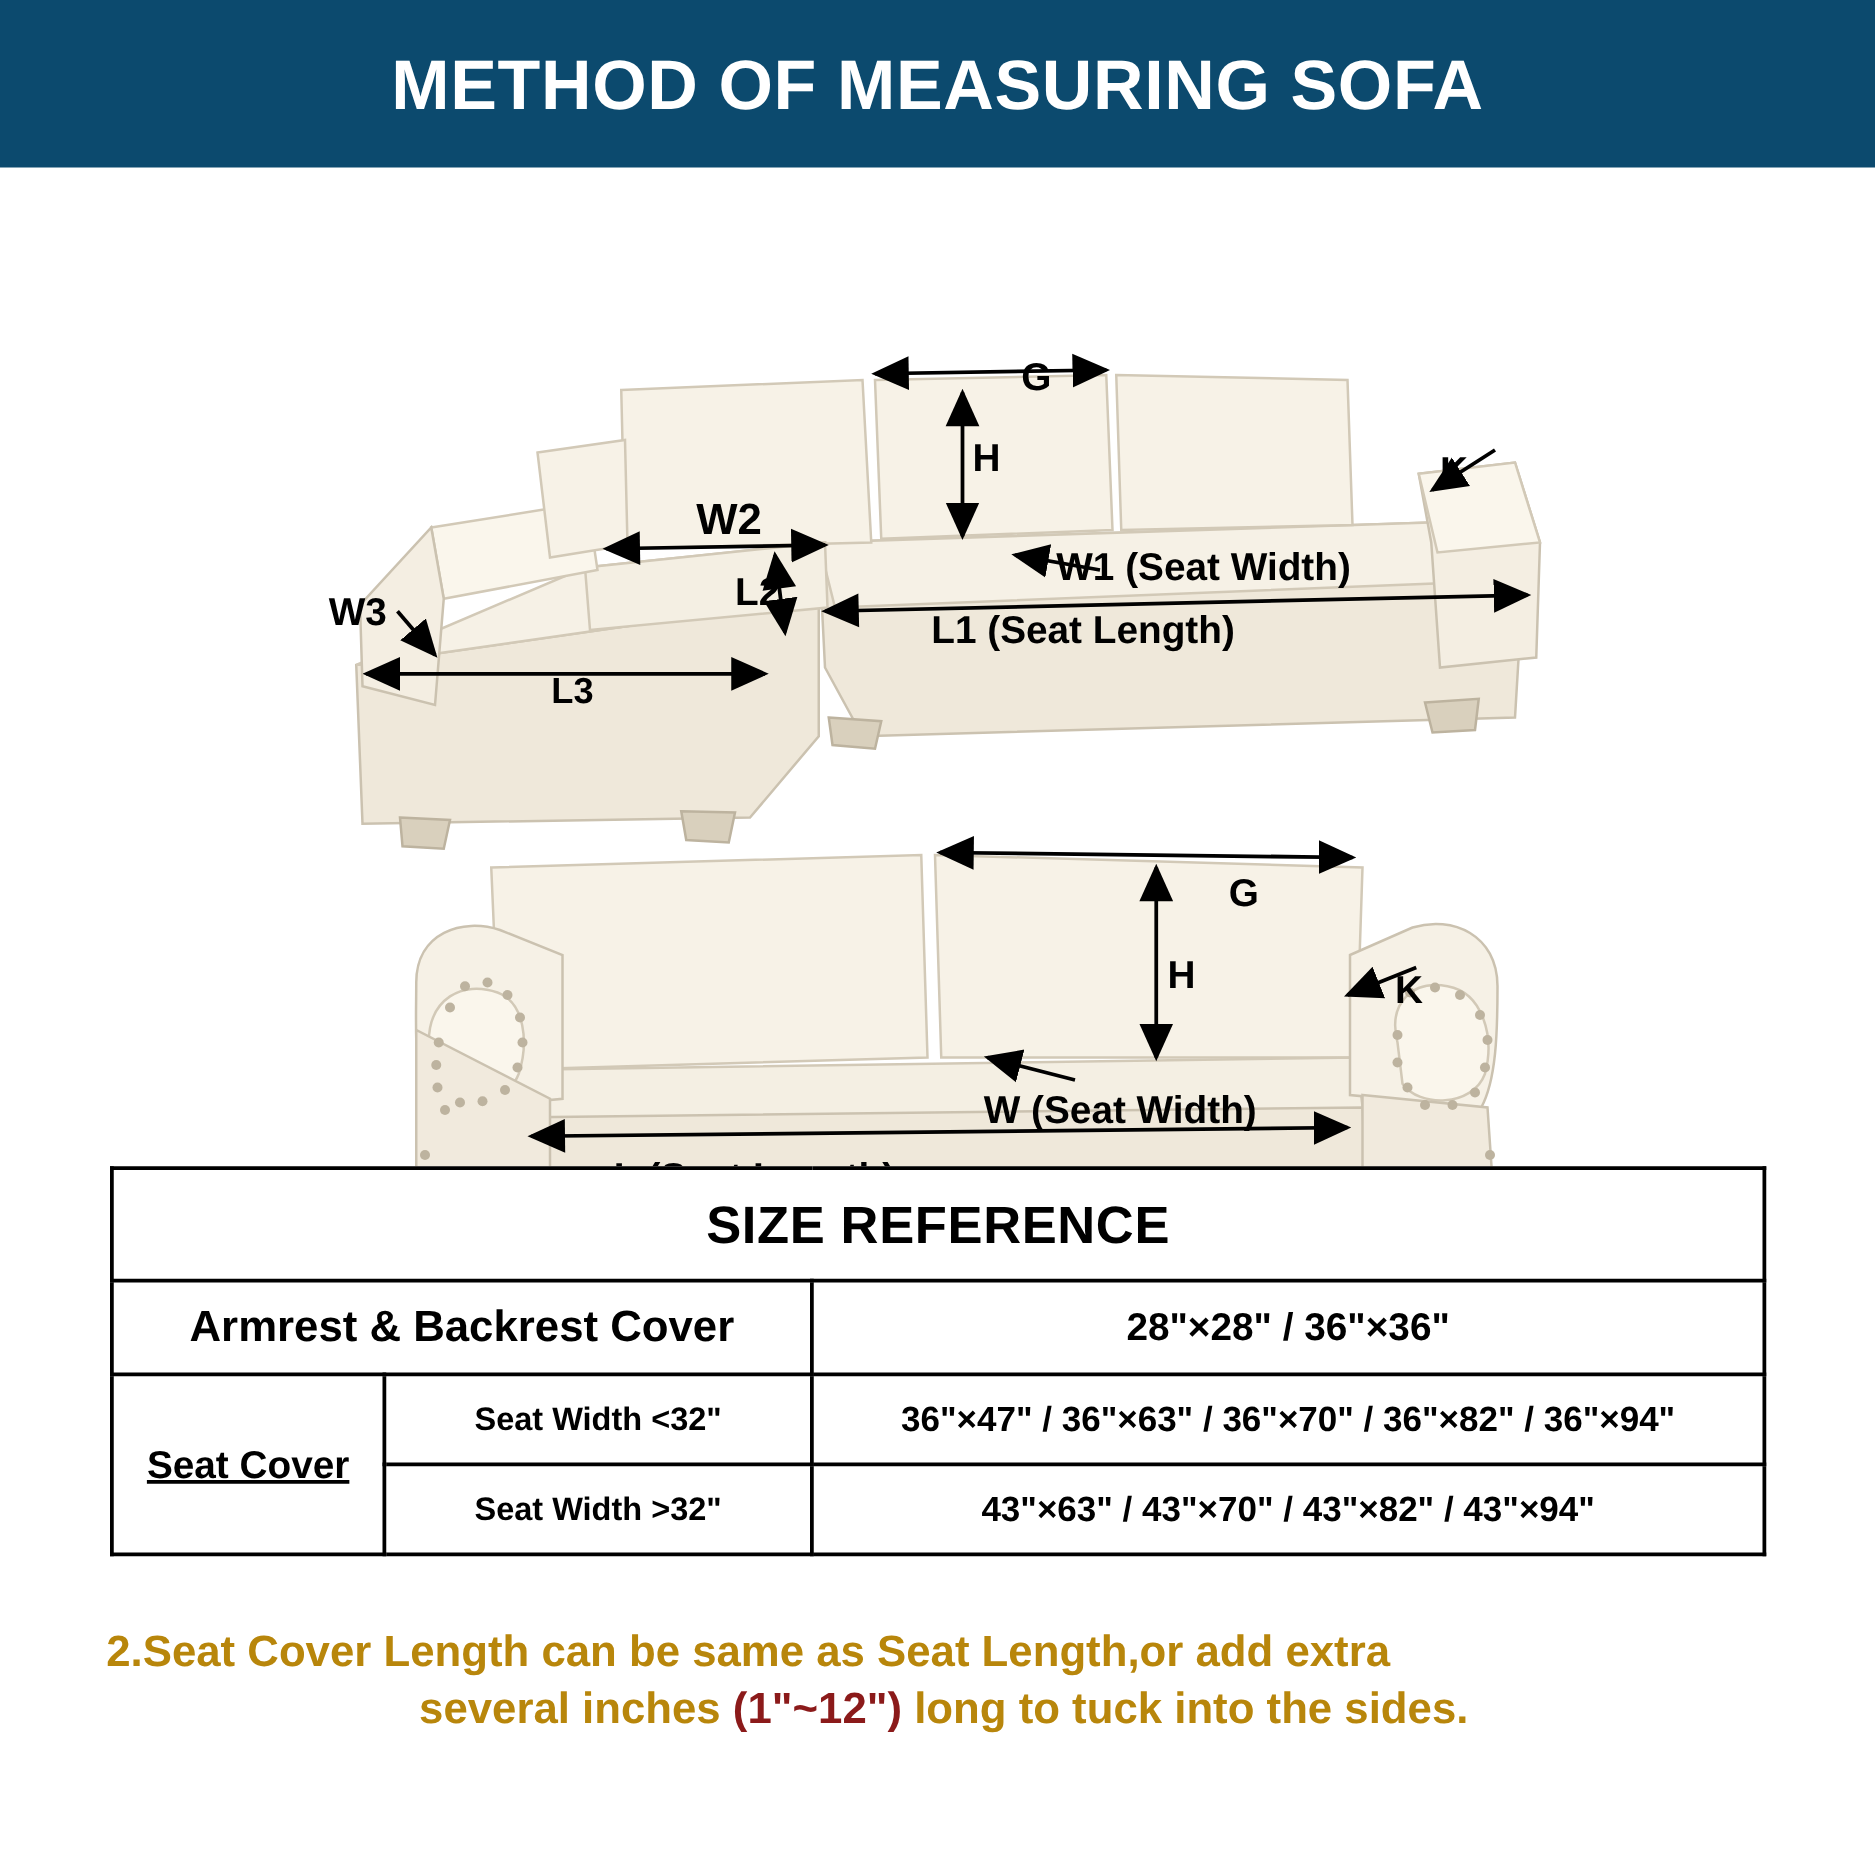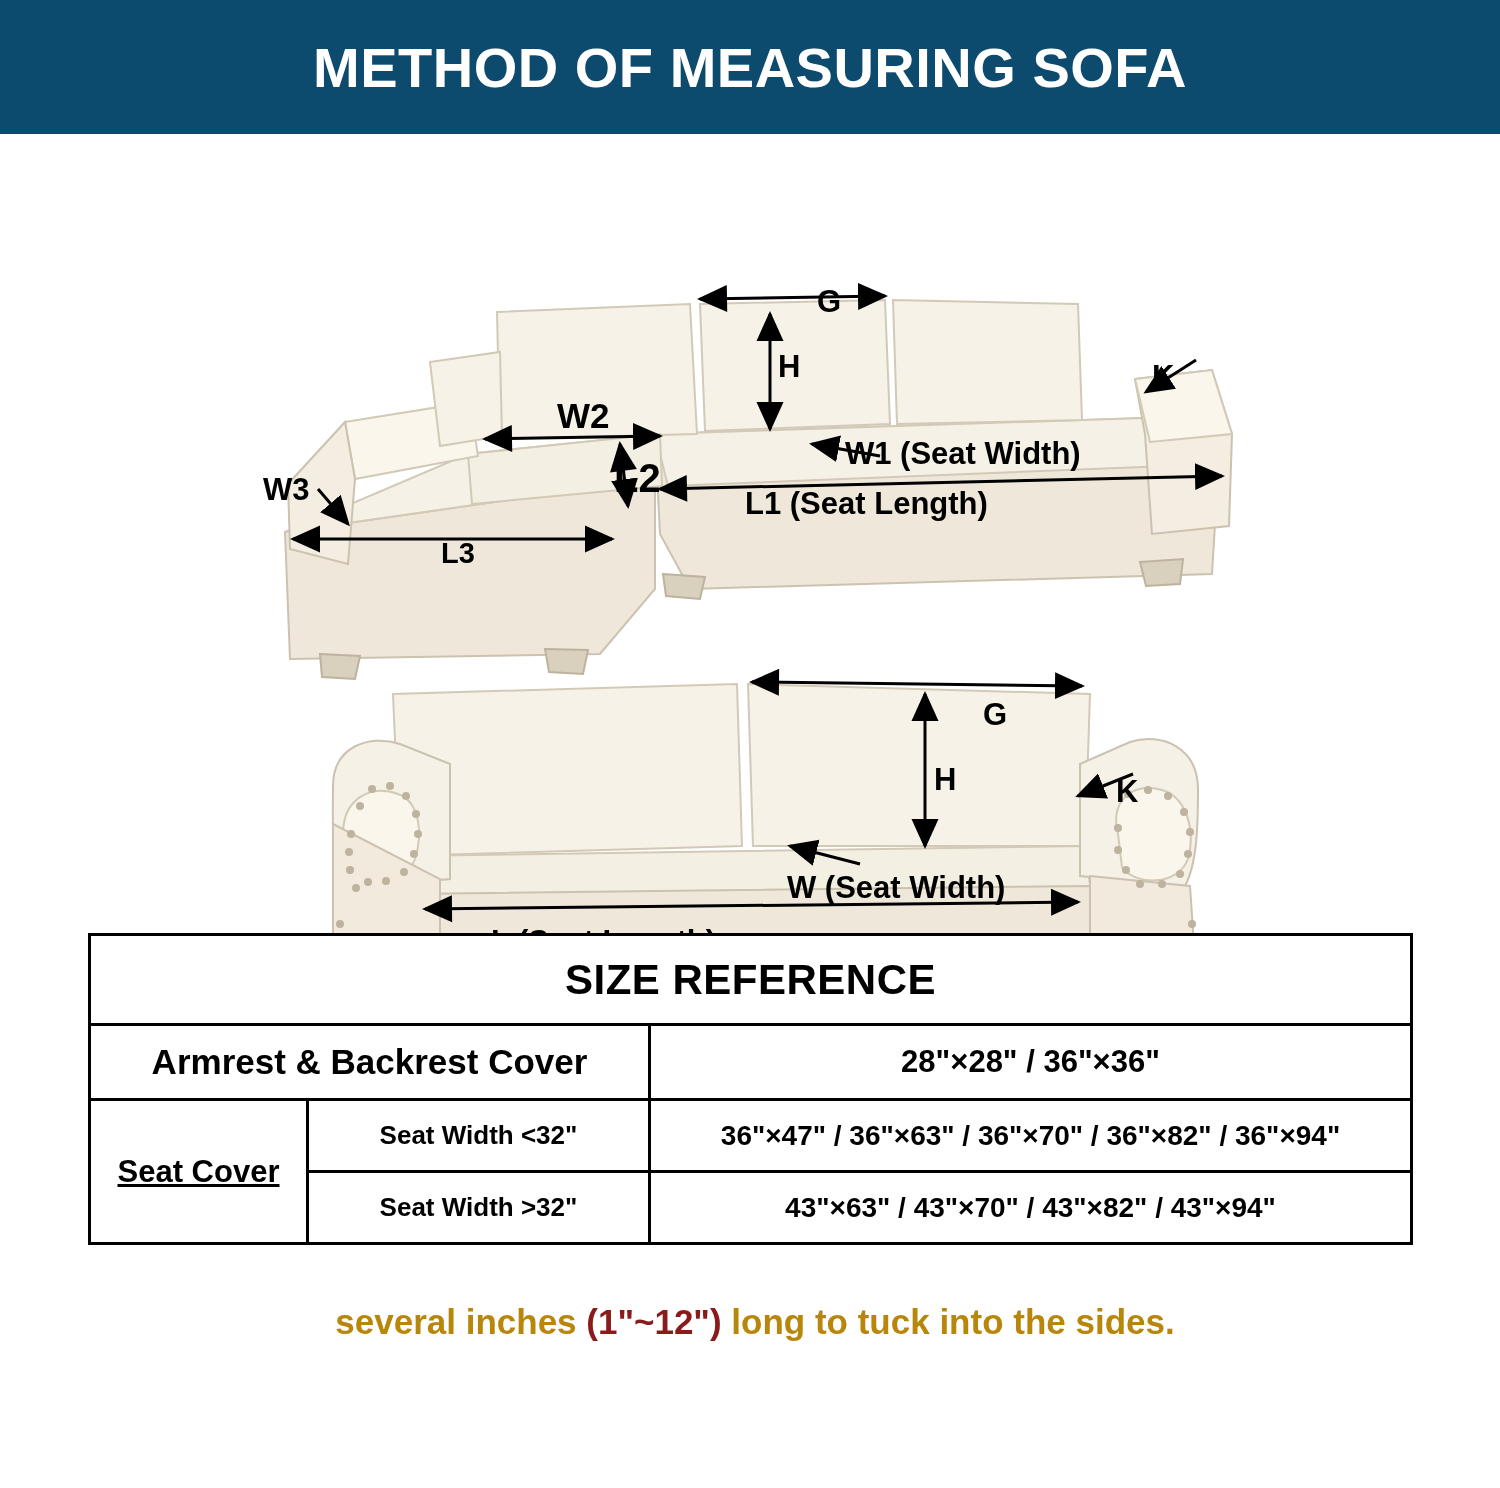--- a/index.html
+++ b/index.html
@@ -251,21 +251,21 @@
     </g>
   </svg>
 
   <div class="dim-label" style="left:817px; top:150px; font-size:31px;">G</div>
   <div class="dim-label" style="left:778px; top:215px; font-size:31px;">H</div>
   <div class="dim-label" style="left:1152px; top:225px; font-size:31px;">K</div>
   <div class="dim-label" style="left:845px; top:302px; font-size:31px;">W1 (Seat Width)</div>
   <div class="dim-label" style="left:557px; top:262px; font-size:35px;">W2</div>
   <div class="dim-label" style="left:263px; top:338px; font-size:31px;">W3</div>
   <div class="dim-label" style="left:745px; top:352px; font-size:31px;">L1 (Seat Length)</div>
-  <div class="dim-label" style="left:588px; top:322px; font-size:40px;margin-left:26px;">L2</div>
+  <div class="dim-label" style="left:588px; top:322px; font-size:31px;">L2</div>
   <div class="dim-label" style="left:441px; top:403px; font-size:29px;">L3</div>
 
   <div class="dim-label" style="left:983px; top:563px; font-size:31px;">G</div>
   <div class="dim-label" style="left:934px; top:628px; font-size:31px;">H</div>
   <div class="dim-label" style="left:1116px; top:640px; font-size:31px;">K</div>
   <div class="dim-label" style="left:787px; top:736px; font-size:31px;">W (Seat Width)</div>
   <div class="dim-label" style="left:491px; top:790px; font-size:31px;">L (Seat Length)</div>
 </div>
 
 <table class="size-table">
@@ -283,14 +283,15 @@
     <td class="sub-value">36"×47" / 36"×63" / 36"×70" / 36"×82" / 36"×94"</td>
   </tr>
   <tr>
     <td class="sub-label">Seat Width &gt;32"</td>
     <td class="sub-value">43"×63" / 43"×70" / 43"×82" / 43"×94"</td>
   </tr>
 </tbody>
   </table>
 
 <div class="notes">
+  <span class="line note-left">2.Seat Cover Length can be same as Seat Length,or add extra</span>
   <span class="line"><span>several inches </span><span class="hl">(1"~12")</span><span> long to tuck into the sides.</span></span>
 </div>
 
 </body></html>

